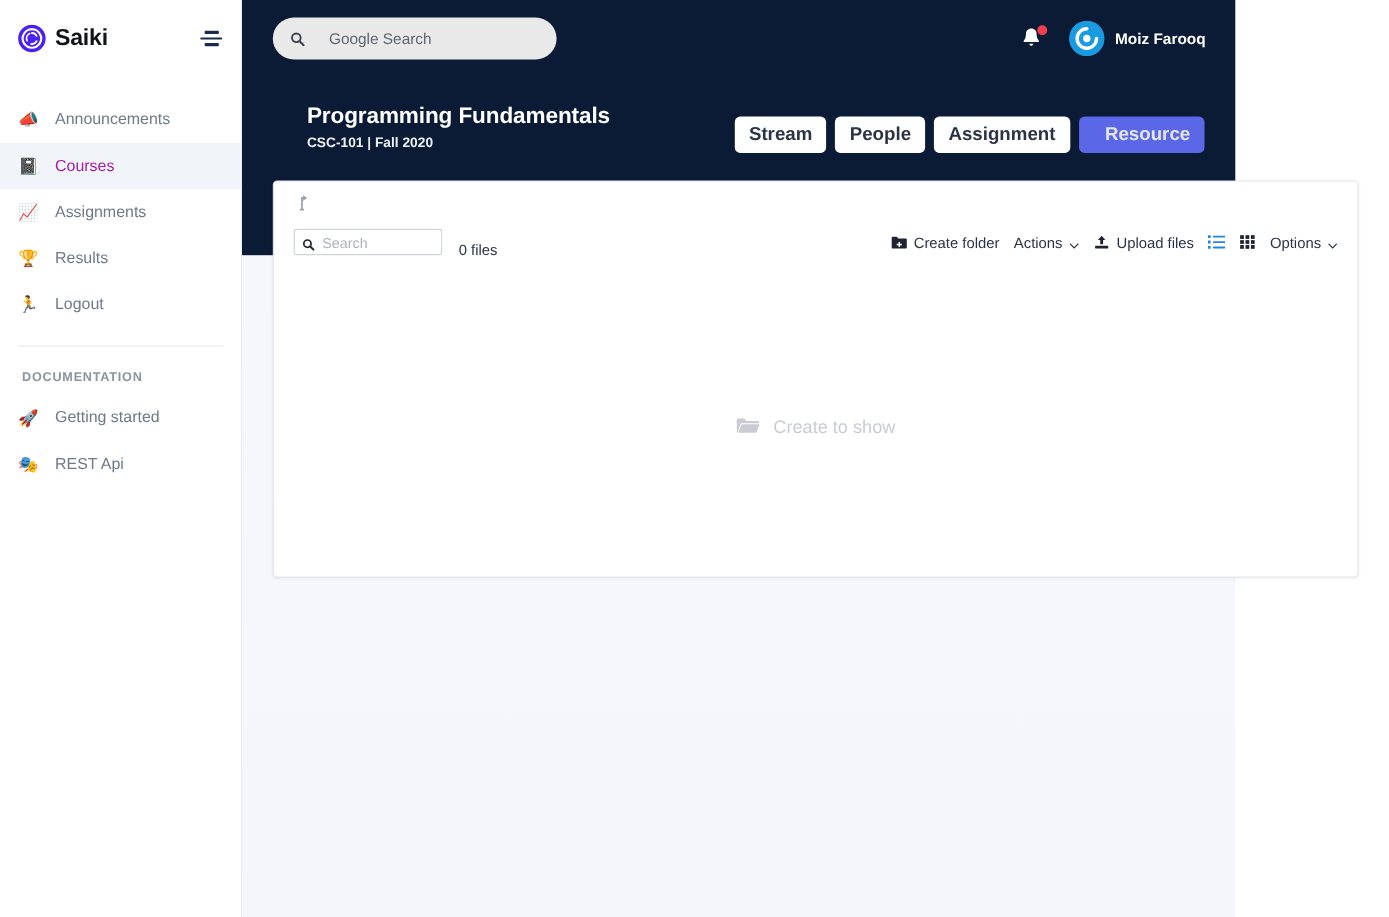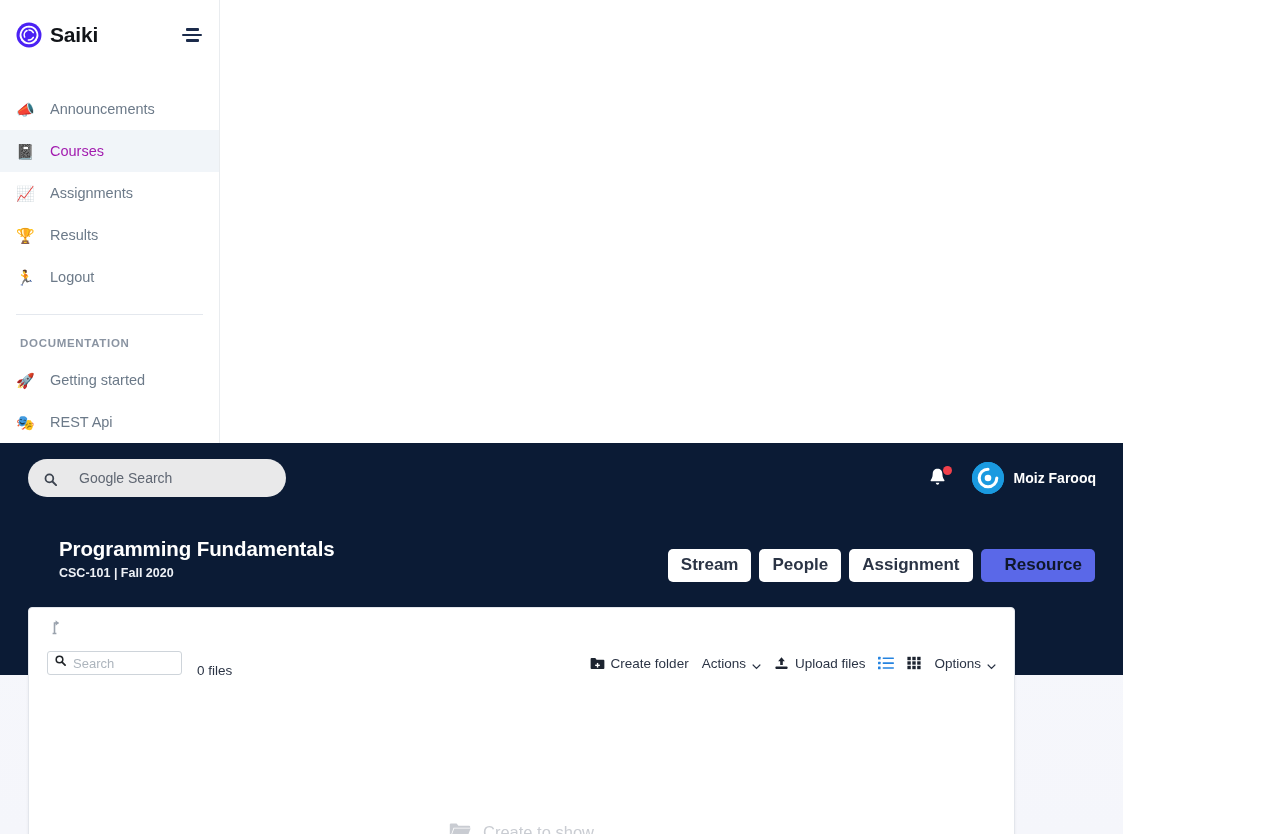--- a/index.html
+++ b/index.html
@@ -3,21 +3,21 @@
 <meta charset="utf-8">
 <style>
   * { box-sizing: border-box; margin: 0; padding: 0; }
   html, body {
     width: 1263px;
     height: 834px;
     overflow: hidden;
     font-family: "Liberation Sans", sans-serif;
     background: #ffffff;
   }
-  .app { position: relative; width: 1123px; height: 834px; display: flex; flex-direction: column; }
+  .app { position: relative; width: 1123px; height: 834px; display: flex; }
 
   
   .sidebar {
     width: 220px;
     height: 834px;
     background: #ffffff;
     border-right: 1px solid #e9ecef;
     flex: 0 0 220px;
     position: relative;
     z-index: 5;
@@ -186,21 +186,21 @@
     color: #2b3445;
     border: 0;
     border-radius: 5px;
     font-family: "Liberation Sans", sans-serif;
     font-size: 17px;
     font-weight: bold;
     padding: 7px 13px;
     cursor: pointer;
     line-height: 1.1;
   }
-  .tab-btn.primary { background: #5a68e8; color: #0f172a; padding-left: 24px; }
+  .tab-btn.primary { background: #5a68e8; color: #e5e5e5; padding-left: 24px; }
 
   
   .file-panel {
     position: absolute;
     left: 28px;
     top: 164px;
     width: 987px;
     height: 361px;
     background: #ffffff;
     border: 1px solid #e3e6ec;
@@ -221,20 +221,21 @@
     display: flex;
     align-items: center;
     padding: 0 18px;
   }
   .fp-search {
     width: 135px;
     height: 24px;
     border: 1px solid #ced4da;
     border-radius: 3px;
     display: flex;
+    align-items: center;
     gap: 7px;
     padding: 0 7px;
   }
   .fp-search .mag2 { width: 11px; height: 11px; flex: 0 0 11px; }
   .fp-search input {
     border: 0; outline: 0; background: transparent;
     font-family: "Liberation Sans", sans-serif;
     font-size: 13px; color: #333; width: 100%;
   }
   .fp-search input::placeholder { color: #adb5bd; }

